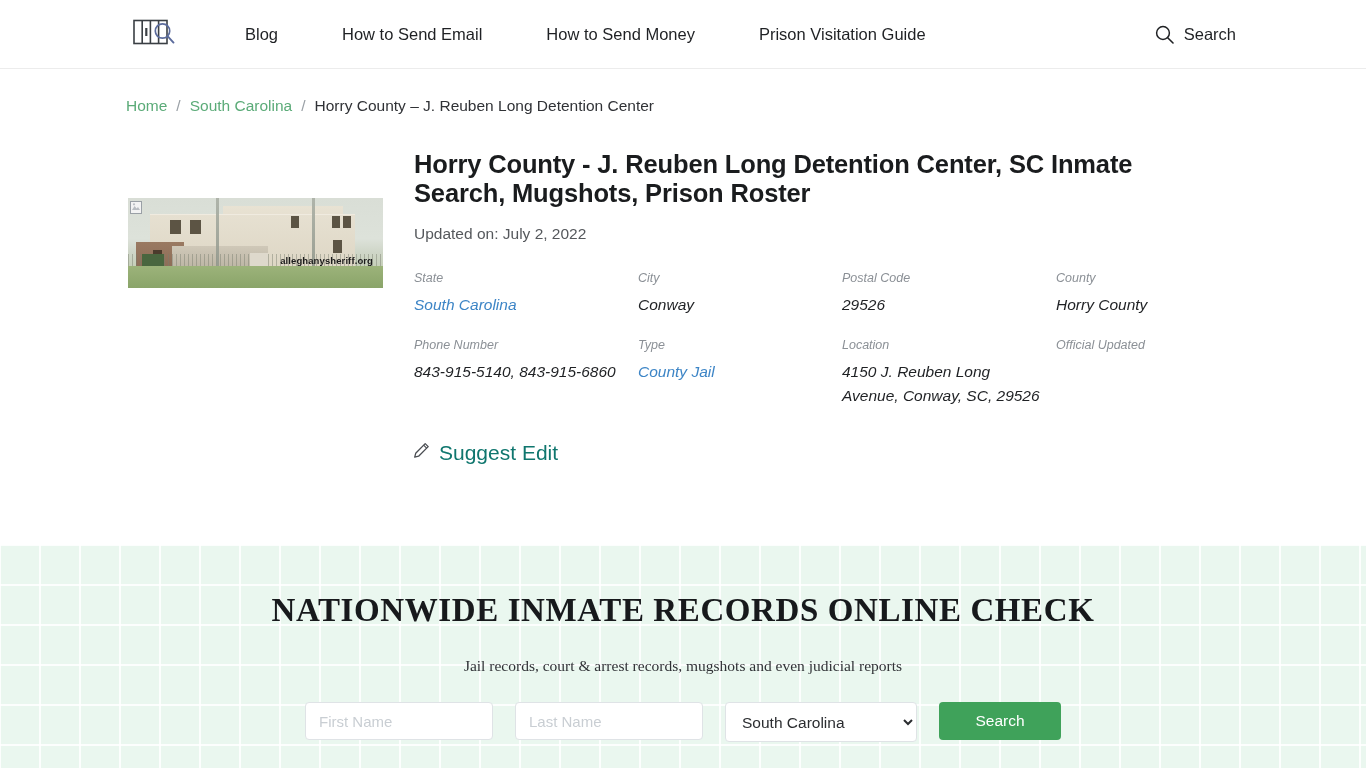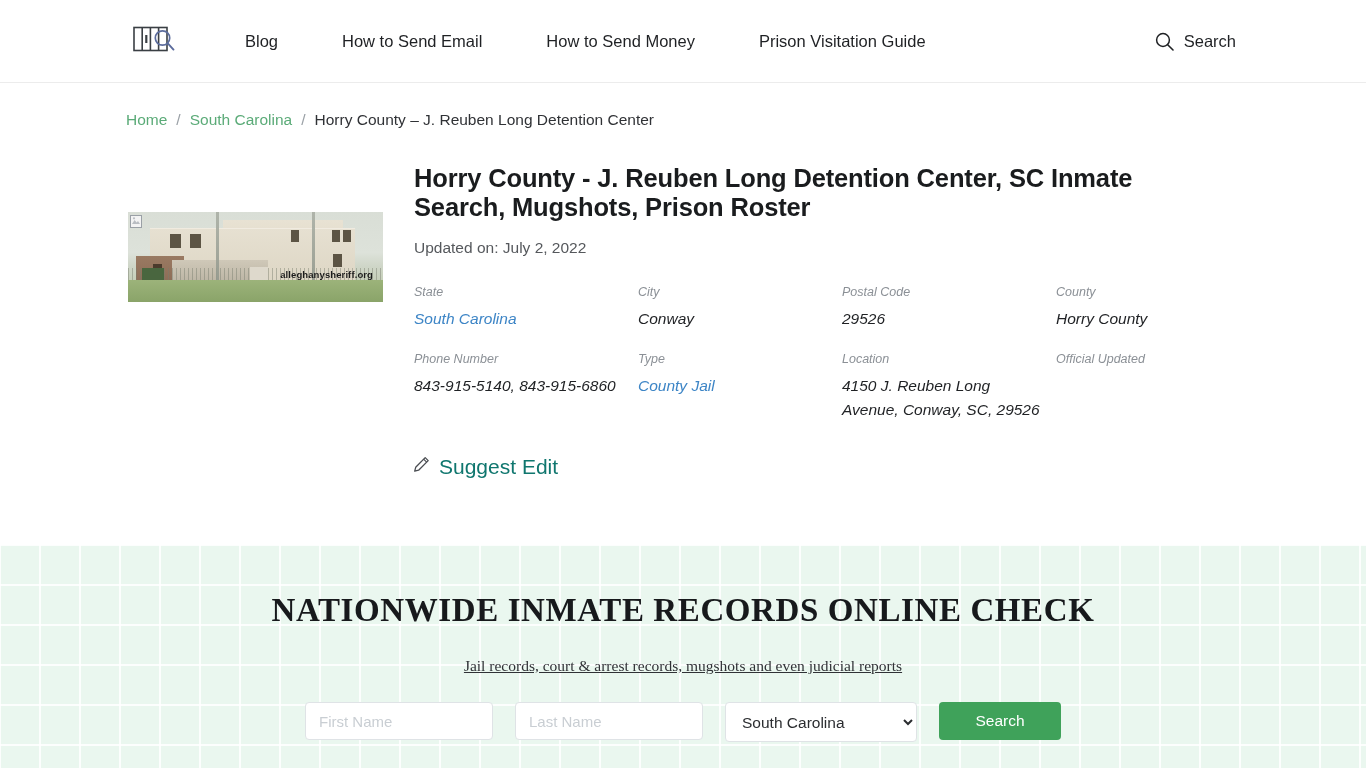--- a/index.html
+++ b/index.html
@@ -8,21 +8,21 @@
     width: 1366px; height: 768px;
     overflow: hidden;
     background: #ffffff;
     font-family: "Liberation Sans", sans-serif;
     -webkit-font-smoothing: antialiased;
   }
 
   
   .site-header {
     position: relative;
-    height: 83px;
+    height: 69px;
     background: #ffffff;
     border-bottom: 1px solid #ececec;
     display: flex;
     align-items: center;
     padding: 0 0 0 0;
     justify-content: flex-end;
   }
   .header-inner {
     width: 1366px;
     display: flex;
@@ -249,21 +249,20 @@
     letter-spacing: .6px;
     color: #17191c;
   }
   .promo-sub {
     margin: 0;
     padding-top: 28px;
     text-align: center;
     font-size: 15.5px;
     color: #303236;
     font-family: "Liberation Serif", "DejaVu Serif", serif;
-    text-decoration: underline;
   }
   .promo-form {
     margin-top: 27px;
     display: flex;
     justify-content: center;
     align-items: flex-start;
     gap: 22px;
   }
   .promo-input {
     width: 188px;

